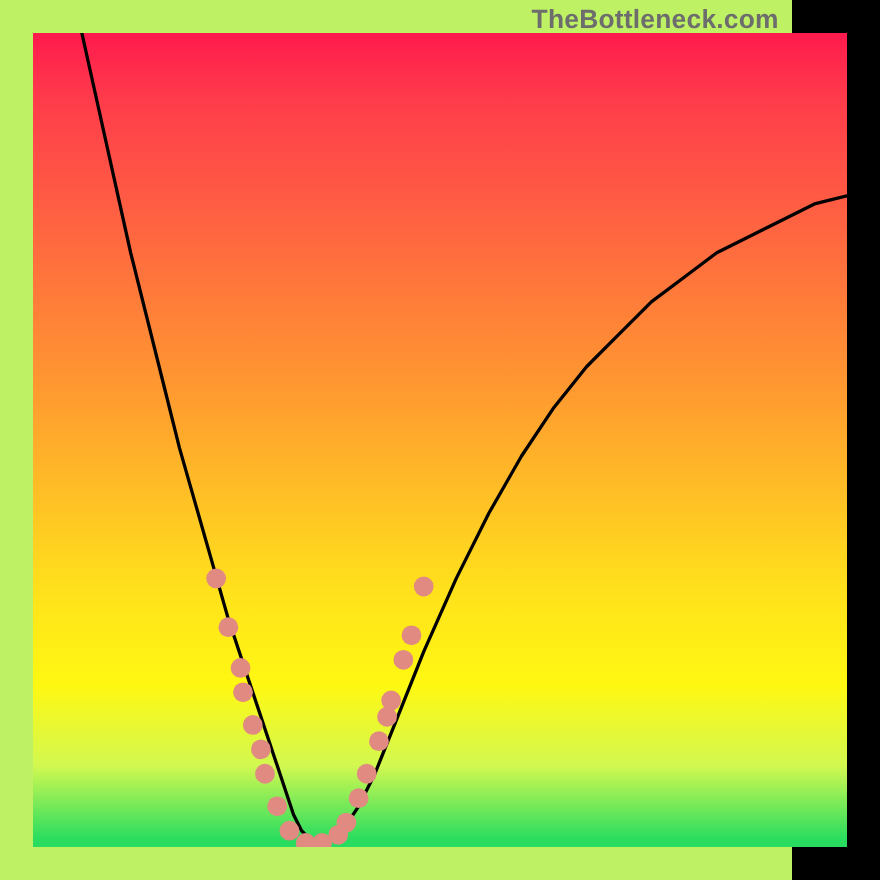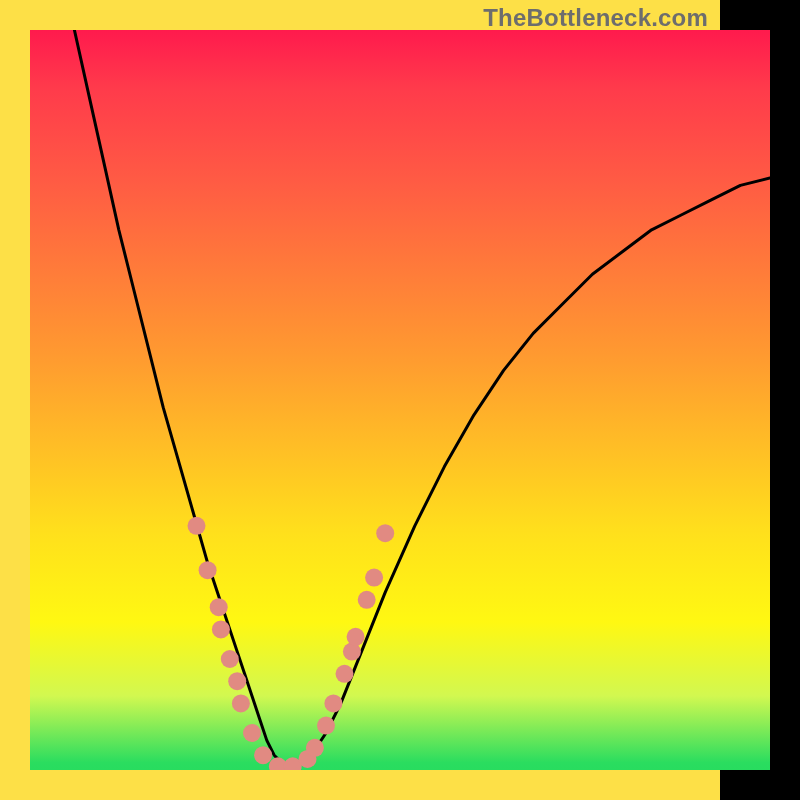--- a/index.html
+++ b/index.html
@@ -7,21 +7,21 @@
     padding: 0;
     width: 800px;
     height: 800px;
     background: #000000;
     overflow: hidden;
   }
   .outer {
     position: relative;
     width: 720px;
     height: 800px;
-    background: #fde047;
+    background: #bef264;
   }
   .plot-frame {
     position: absolute;
     left: 30px;
     top: 30px;
     width: 740px;
     height: 740px;
     background: linear-gradient(
       to bottom,
       #ff1a4d 0%,

